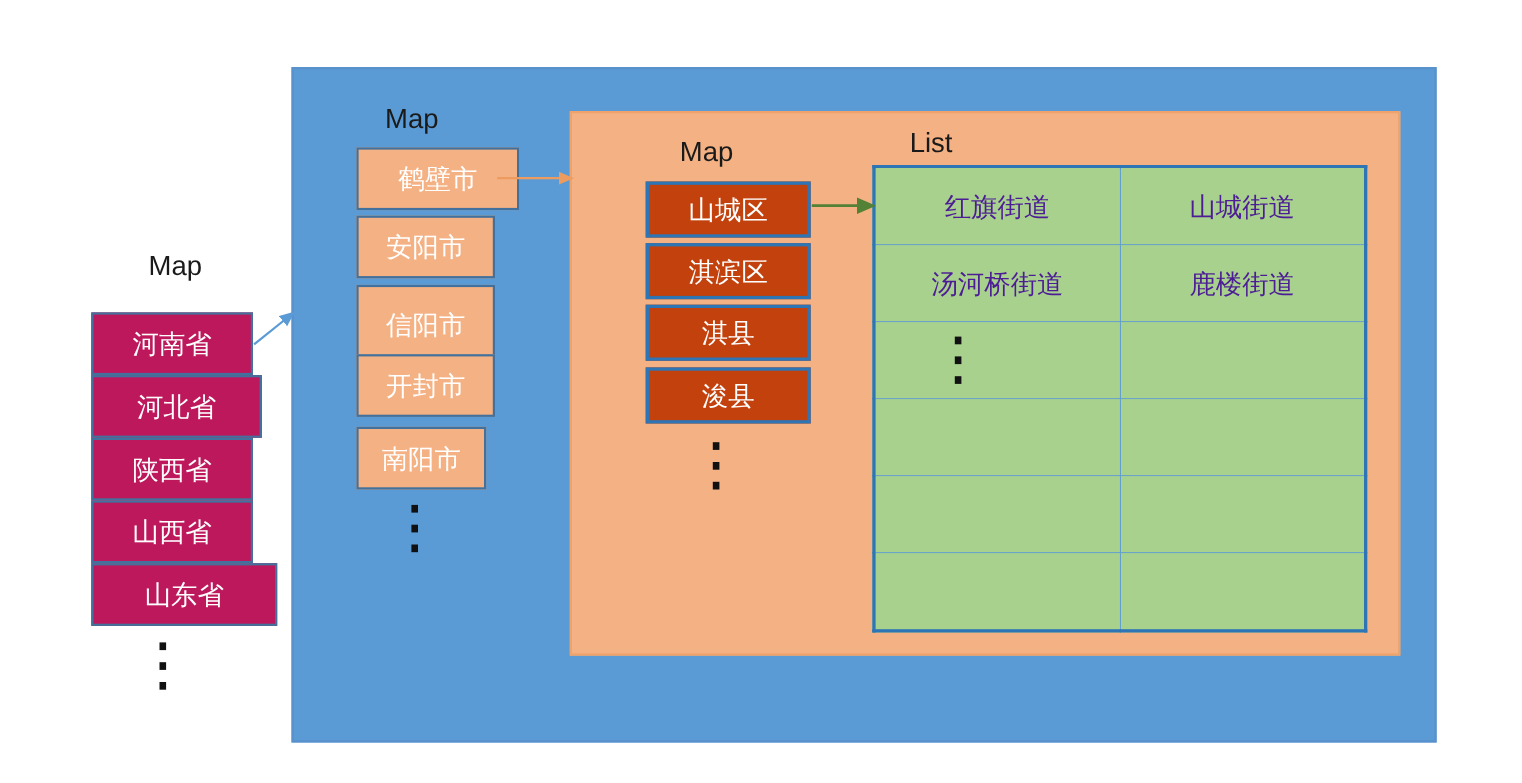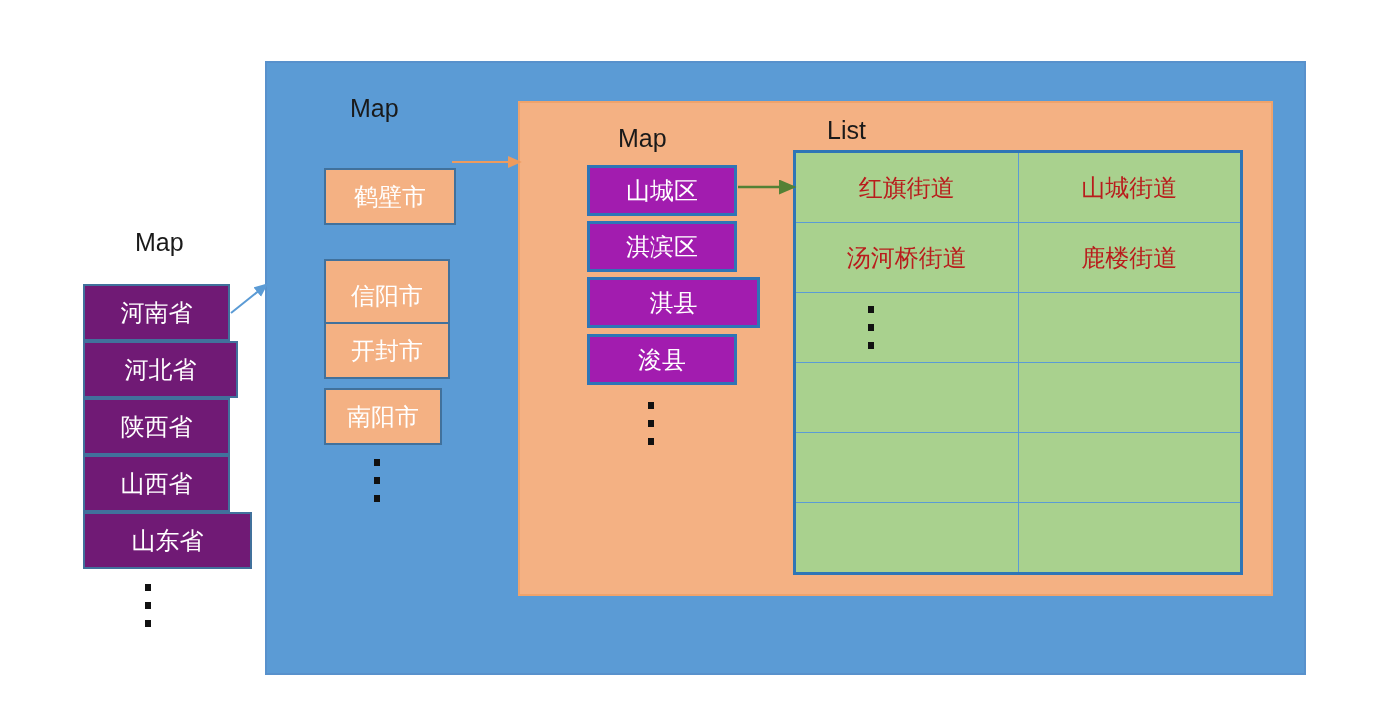--- a/index.html
+++ b/index.html
@@ -30,29 +30,29 @@
     position: absolute;
     box-sizing: border-box;
     display: flex;
     align-items: center;
     justify-content: center;
     font-size: 24px;
     color: #ffffff;
     white-space: nowrap;
   }
   .cell.blue {
-    background: #701a75;
+    background: #be185d;
     border: 2px solid #41719C;
   }
   .cell.orange {
     background: #F4B183;
     border: 2px solid #41719C;
   }
   .cell.green {
-    background: #a21caf;
+    background: #c2410c;
     border: 3px solid #2E75B6;
   }
 
   
   .panel {
     position: absolute;
     box-sizing: border-box;
   }
   #blue-panel {
     left: 265px;
@@ -98,21 +98,21 @@
     border-collapse: collapse;
     background: #A9D18E;
     table-layout: fixed;
   }
   #list-table td {
     border: 1px solid #5B9BD5;
     background: #A9D18E;
     text-align: center;
     vertical-align: middle;
     font-size: 24px;
-    color: #b91c1c;
+    color: #4c1d95;
     padding: 0;
     height: 69px;
     position: relative;
   }
   #list-table td.dotcell {
     text-align: left;
   }
   .cell-dots {
     display: flex;
     flex-direction: column;
@@ -156,36 +156,37 @@
   <div class="cell blue" style="left:83px; top:512px; width:169px; height:57px;">山东省</div>
 
   <div class="dots" style="left:145px; top:584px;">
     <span></span>
     <span></span>
     <span></span>
   </div>
 
   <div class="label" style="left:350px; top:96px;">Map</div>
 
-  <div class="cell orange" style="left:324px; top:134px; width:132px; height:57px;margin-top:34px;">鹤壁市</div>
+  <div class="cell orange" style="left:324px; top:134px; width:148px; height:57px;">鹤壁市</div>
+  <div class="cell orange" style="left:324px; top:196px; width:126px; height:57px;">安阳市</div>
   <div class="cell orange" style="left:324px; top:259px; width:126px; height:74px;">信阳市</div>
   <div class="cell orange" style="left:324px; top:322px; width:126px; height:57px;">开封市</div>
   <div class="cell orange" style="left:324px; top:388px; width:118px; height:57px;">南阳市</div>
 
   <div class="dots" style="left:374px; top:459px;">
     <span></span>
     <span></span>
     <span></span>
   </div>
 
   <div class="label" style="left:618px; top:126px;">Map</div>
 
   <div class="cell green" style="left:587px; top:165px; width:150px; height:51px;">山城区</div>
   <div class="cell green" style="left:587px; top:221px; width:150px; height:51px;">淇滨区</div>
-  <div class="cell green" style="left:587px; top:277px; width:173px; height:51px;">淇县</div>
+  <div class="cell green" style="left:587px; top:277px; width:150px; height:51px;">淇县</div>
   <div class="cell green" style="left:587px; top:334px; width:150px; height:51px;">浚县</div>
 
   <div class="dots" style="left:648px; top:402px;">
     <span></span>
     <span></span>
     <span></span>
   </div>
 
   <div class="label" style="left:827px; top:118px;">List</div>
 

